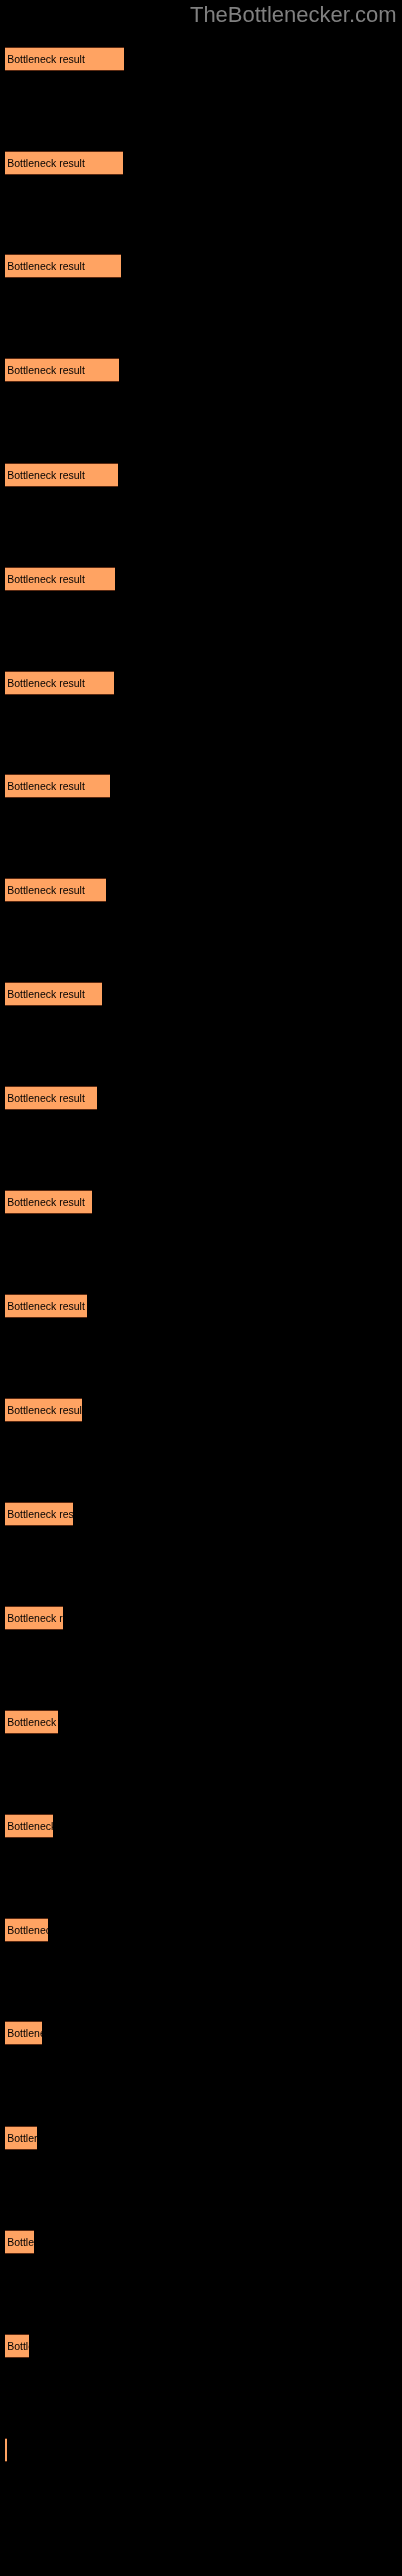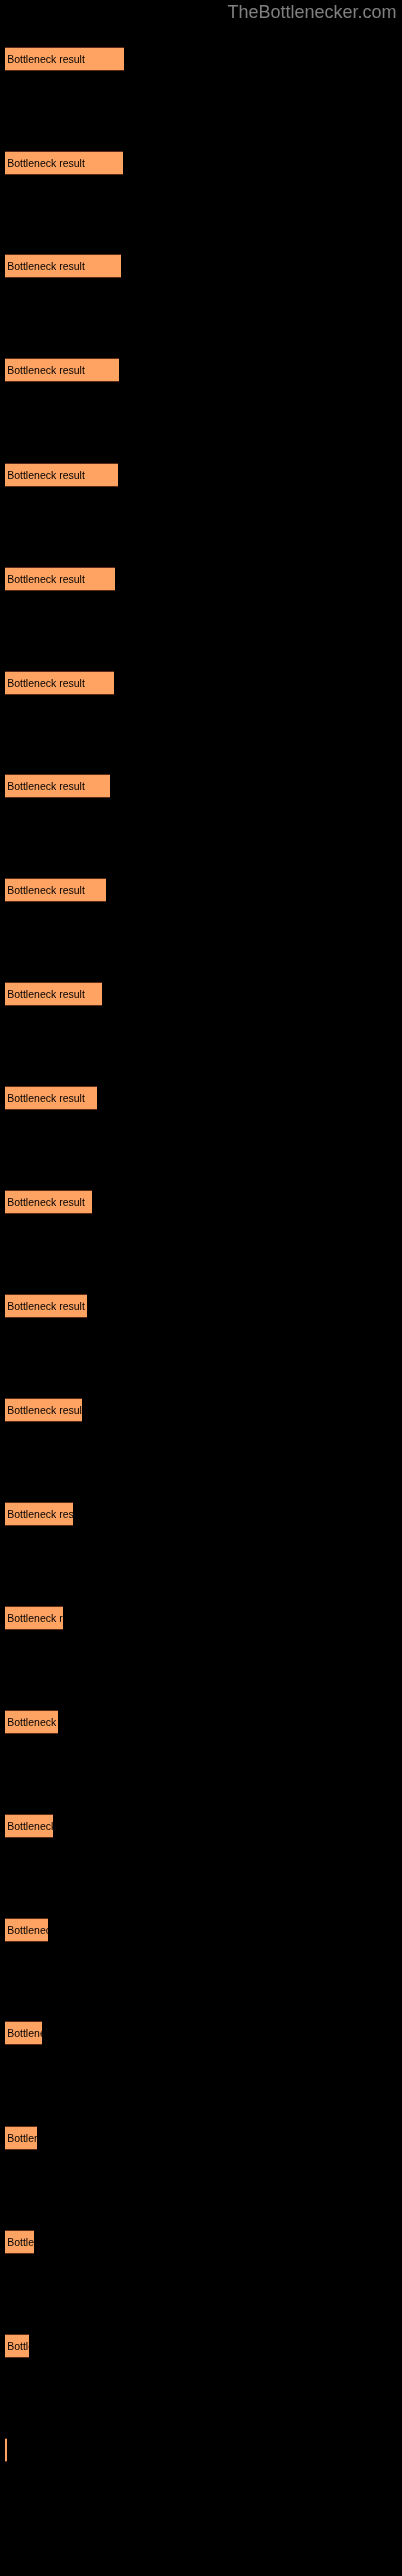--- a/index.html
+++ b/index.html
@@ -21,21 +21,21 @@
     top: 0;
     left: 0;
     width: 403px;
     height: 24px;
   }
   .site-title {
     position: absolute;
     right: 6.4px;
     top: 1.6px;
     color: #808080;
-    font-size: 18px;
+    font-size: 22px;
     font-family: "Liberation Sans", sans-serif;
     white-space: nowrap;
     letter-spacing: 0px;
   }
 
   .chart-area {
     position: absolute;
     top: 0;
     left: 0;
     width: 403px;

